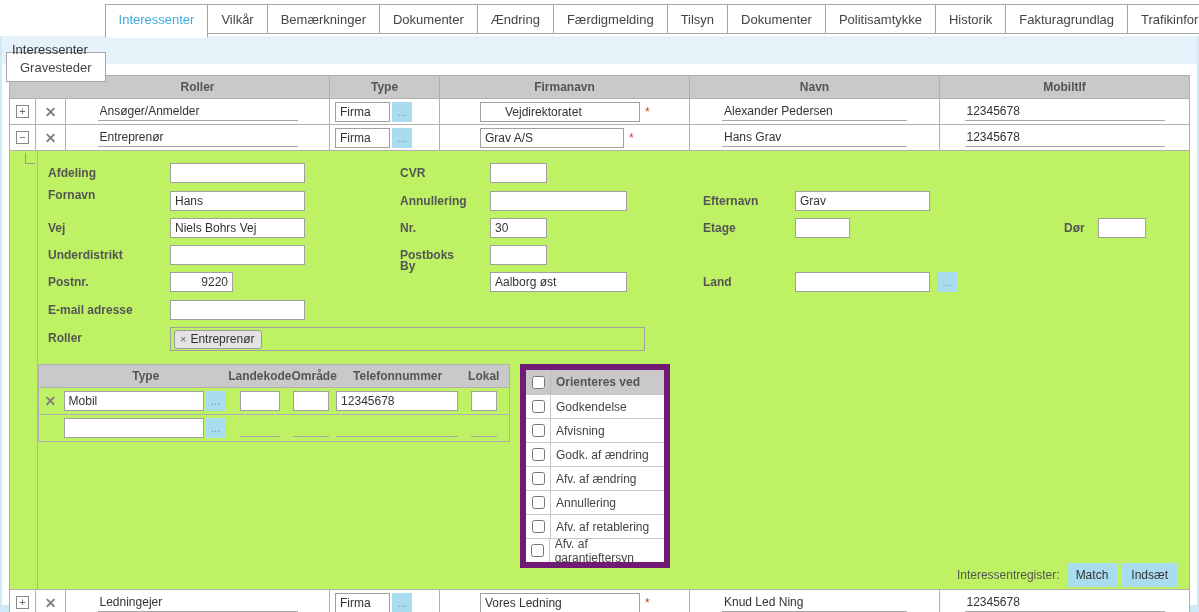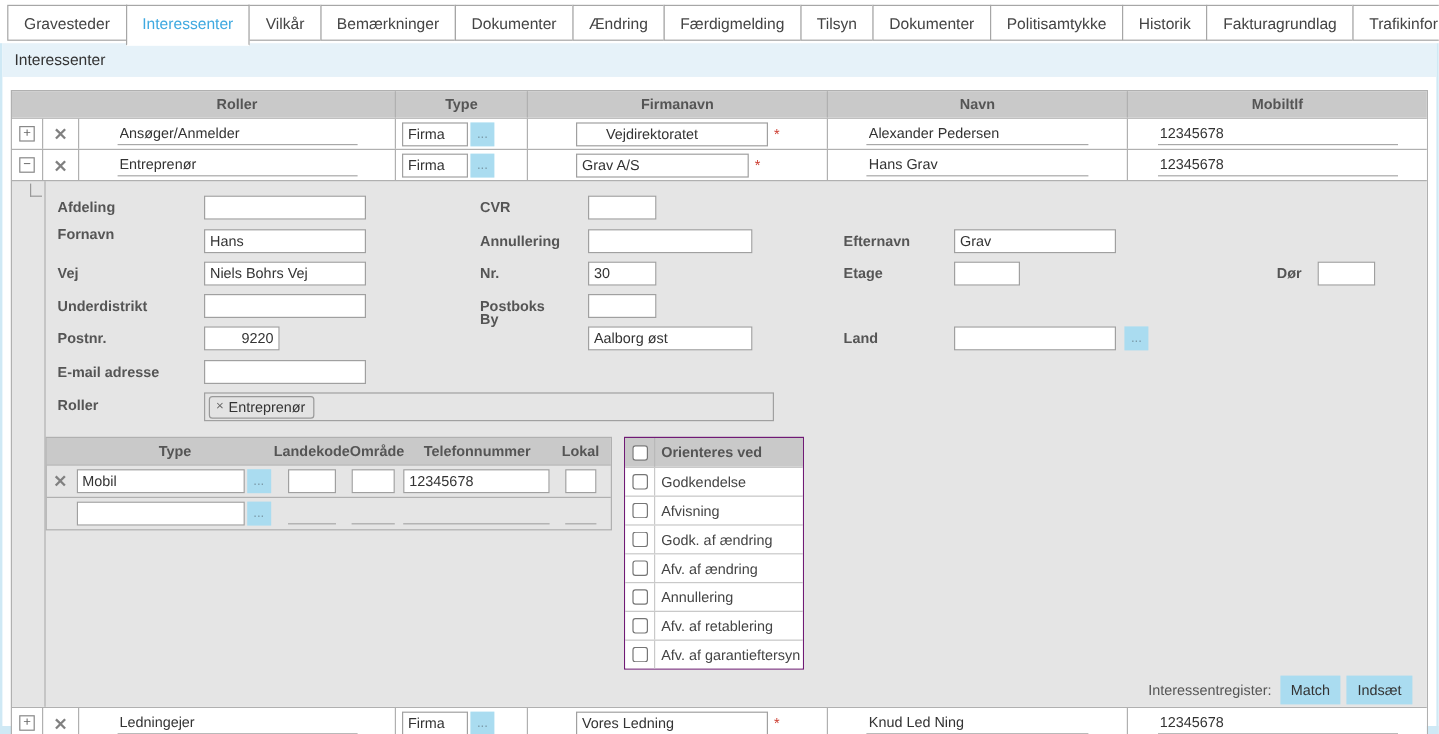--- a/index.html
+++ b/index.html
@@ -1,21 +1,21 @@
 <!DOCTYPE html>
 <html><head>
 <meta charset="utf-8">
 <style>
   * { box-sizing: border-box; margin: 0; padding: 0; }
   html,body { width:1199px; height:612px; background:#fff; font-family:"Liberation Sans", sans-serif; font-size:12px; color:#333; overflow:hidden; }
 
   
   .tabstrip { display:flex; align-items:flex-start; padding:4px 0 0 6px; height:36px; }
   .tab { background:#fff; border:1px solid #a6a6a6; padding:7px 13px 7px 13px; font-size:13px; color:#444; margin-left:-1px; cursor:pointer; white-space:nowrap; height:30px; }
-  .tab:first-child { margin-left:0; }
+  .tab:first-child { margin-left:0;margin-top:48px; }
   .tab.active { color:#3fa9e0; border-bottom:1px solid #fff; height:34px; position:relative; z-index:2; }
 
   
   .frame { border-left:2px solid #cfe9f5; border-right:2px solid #cfe9f5; border-bottom:7px solid #cfe9f5; height:576px; }
   .section-bar { background:#e6f2f9; padding:6px 10px; font-size:13px; color:#333; border-bottom:1px solid #e6f2f9; }
 
   
   .grid { margin:11px 7px 0 7px; border:1px solid #b0b0b0; }
   .g-head { display:flex; background:#c9c9c9; color:#555; font-weight:bold; }
   .g-head > div { padding:4px 0; text-align:center; }
@@ -30,21 +30,21 @@
 
   .exp-box { width:13px; height:13px; border:1px solid #888; background:#fff; font-size:11px; line-height:11px; text-align:center; color:#666; cursor:pointer; }
   .x-icon { color:#808080; font-size:14px; font-weight:bold; cursor:pointer; line-height:14px; }
 
   input.box { border:1px solid #a0a0a0; height:20px; padding:1px 4px; font-size:12px; color:#333; font-family:"Liberation Sans",sans-serif; background:#fff; }
   input.u { border:none; border-bottom:1px solid #a8a8a8; background:transparent; height:18px; padding:1px 2px; font-size:12px; color:#333; font-family:"Liberation Sans",sans-serif; }
   .dots-btn { width:20px; height:20px; background:#aadcf0; border:none; color:#7b99a8; font-size:11px; line-height:10px; margin-left:2px; cursor:pointer; }
   .star { color:#cc3b2f; font-size:12px; margin-left:5px; }
 
   
-  .detail { position:relative; height:439px; border-top:1px solid #b0b0b0; background:#e5e5e5; }
+  .detail { position:relative; height:439px; border-top:1px solid #b0b0b0; background:#bef264; }
   .tree-l { position:absolute; left:15px; top:2px; width:10px; height:11px; border-left:1px solid #999; border-bottom:1px solid #999; }
   .detail-edge { position:absolute; left:27px; top:0; bottom:0; border-left:1px solid #b0b0b0; }
   .lbl { position:absolute; font-weight:bold; color:#555; font-size:12px; }
   .det-input { position:absolute; }
 
   .chipbox { position:absolute; border:1px solid #a0a0a0; height:24px; display:flex; align-items:center; padding:2px 3px; }
   .chip { background:#e3e3e3; border:1px solid #999; border-radius:3px; padding:1px 7px 2px 5px; font-size:12px; color:#333; display:inline-flex; align-items:center; gap:4px; }
   .chip .rm { color:#666; font-size:11px; cursor:pointer; }
 
   
@@ -54,21 +54,21 @@
   .p-x { width:24px; text-align:center; }
   .p-type { width:178px; display:flex; align-items:center; padding-left:2px; }
   .p-lk { width:64px; display:flex; justify-content:center; }
   .p-om { width:46px; display:flex; justify-content:center; }
   .p-tn { width:130px; display:flex; padding-left:3px; }
   .p-lo { width:54px; display:flex; justify-content:center; }
   .p-head .p-type { justify-content:center; }
   .p-head .p-tn { justify-content:center; padding-left:0; }
 
   
-  .notify { position:absolute; left:510px; top:213px; width:150px; border:1px solid #701a75; }
+  .notify { position:absolute; left:510px; top:213px; width:150px; border:6px solid #701a75; }
   .n-row { display:flex; align-items:center; height:24px; border-top:1px solid #c9c9c9; background:#fff; }
   .n-row:first-child { border-top:none; background:#c9c9c9; color:#555; font-weight:bold; }
   .n-cb { width:25px; display:flex; justify-content:center; align-items:center; align-self:stretch; border-right:1px solid #c9c9c9; }
   .n-row:first-child .n-cb { border-right:1px solid #b9b9b9; }
   .n-lbl { padding-left:5px; font-size:12px; color:#444; }
   .n-row:first-child .n-lbl { color:#555; }
   input[type="checkbox"] { width:13px; height:13px; }
 
   
   .register { position:absolute; right:12px; top:412px; display:flex; align-items:center; gap:5px; }

